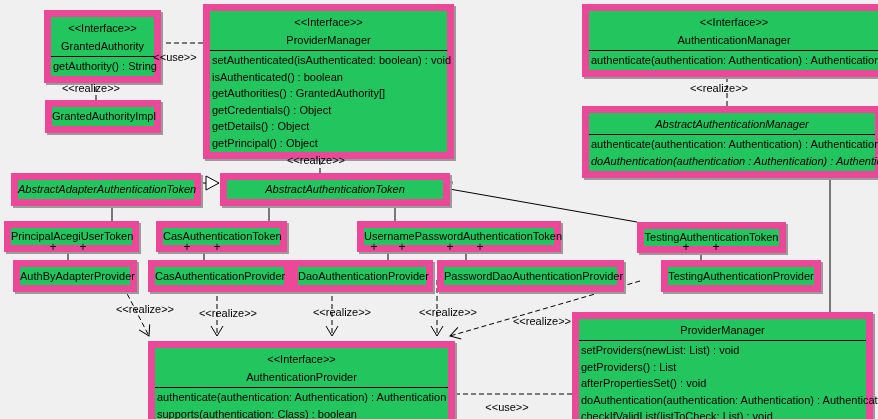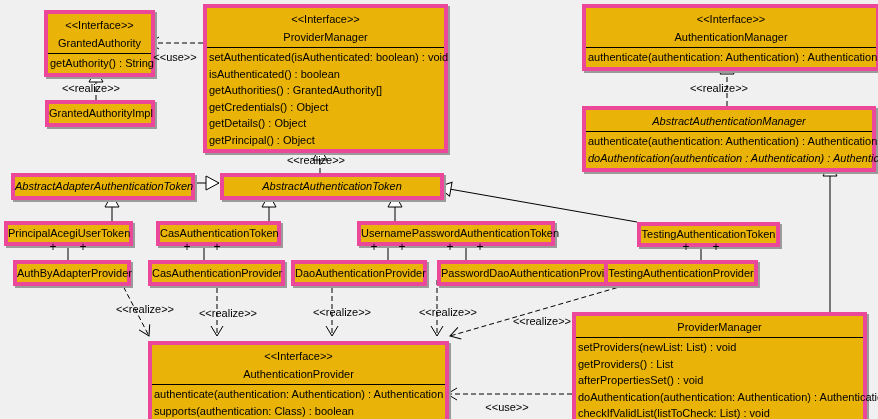--- a/index.html
+++ b/index.html
@@ -3,21 +3,21 @@
 <meta charset="utf-8">
 <style>
   html,body { margin:0; padding:0; }
   #canvas {
     position:relative; width:878px; height:419px;
     background:#f0f0f0; overflow:hidden;
     font-family:"Liberation Sans", sans-serif; font-size:11px; color:#000;
   }
   #edges { position:absolute; left:0; top:0; width:878px; height:419px; pointer-events:none; }
   .uml-box {
-    position:absolute; background:#eab308; border:4px solid #ec4899;
+    position:absolute; background:#22c55e; border:7px solid #ec4899;
     box-shadow:2px 2px 0 #9b9b9b;
   }
   .uml-title { text-align:center; padding:2px 2px 1px; }
   .uml-title div { line-height:18px; white-space:nowrap; }
   .uml-methods { border-top:1px solid #000; padding:1px 0; }
   .m { white-space:nowrap; padding:0 2px; line-height:16.5px; }
   .lh17 .m { line-height:17px; }
   .single { text-align:center; }
   .single .cname { white-space:nowrap; }
   .italic { font-style:italic; }
@@ -150,21 +150,21 @@
   </div>
 
   <div class="uml-box single" style="left:291px;top:260px;width:128px;height:18px;line-height:18px;">
     <div class="cname">DaoAuthenticationProvider</div>
   </div>
 
   <div class="uml-box single" style="left:437px;top:260px;width:173px;height:18px;line-height:18px;">
     <div class="cname">PasswordDaoAuthenticationProvider</div>
   </div>
 
-  <div class="uml-box single" style="left:604px;top:260px;width:146px;height:18px;line-height:18px;">
+  <div class="uml-box single" style="left:661px;top:260px;width:146px;height:18px;line-height:18px;">
     <div class="cname">TestingAuthenticationProvider</div>
   </div>
 
   <div class="uml-box" style="left:148px;top:341px;width:293px;">
     <div class="uml-title">
       <div class="stereo">&lt;&lt;Interface&gt;&gt;</div>
       <div class="cname">AuthenticationProvider</div>
     </div>
     <div class="uml-methods">
       <div class="m">authenticate(authentication: Authentication) : Authentication</div>

